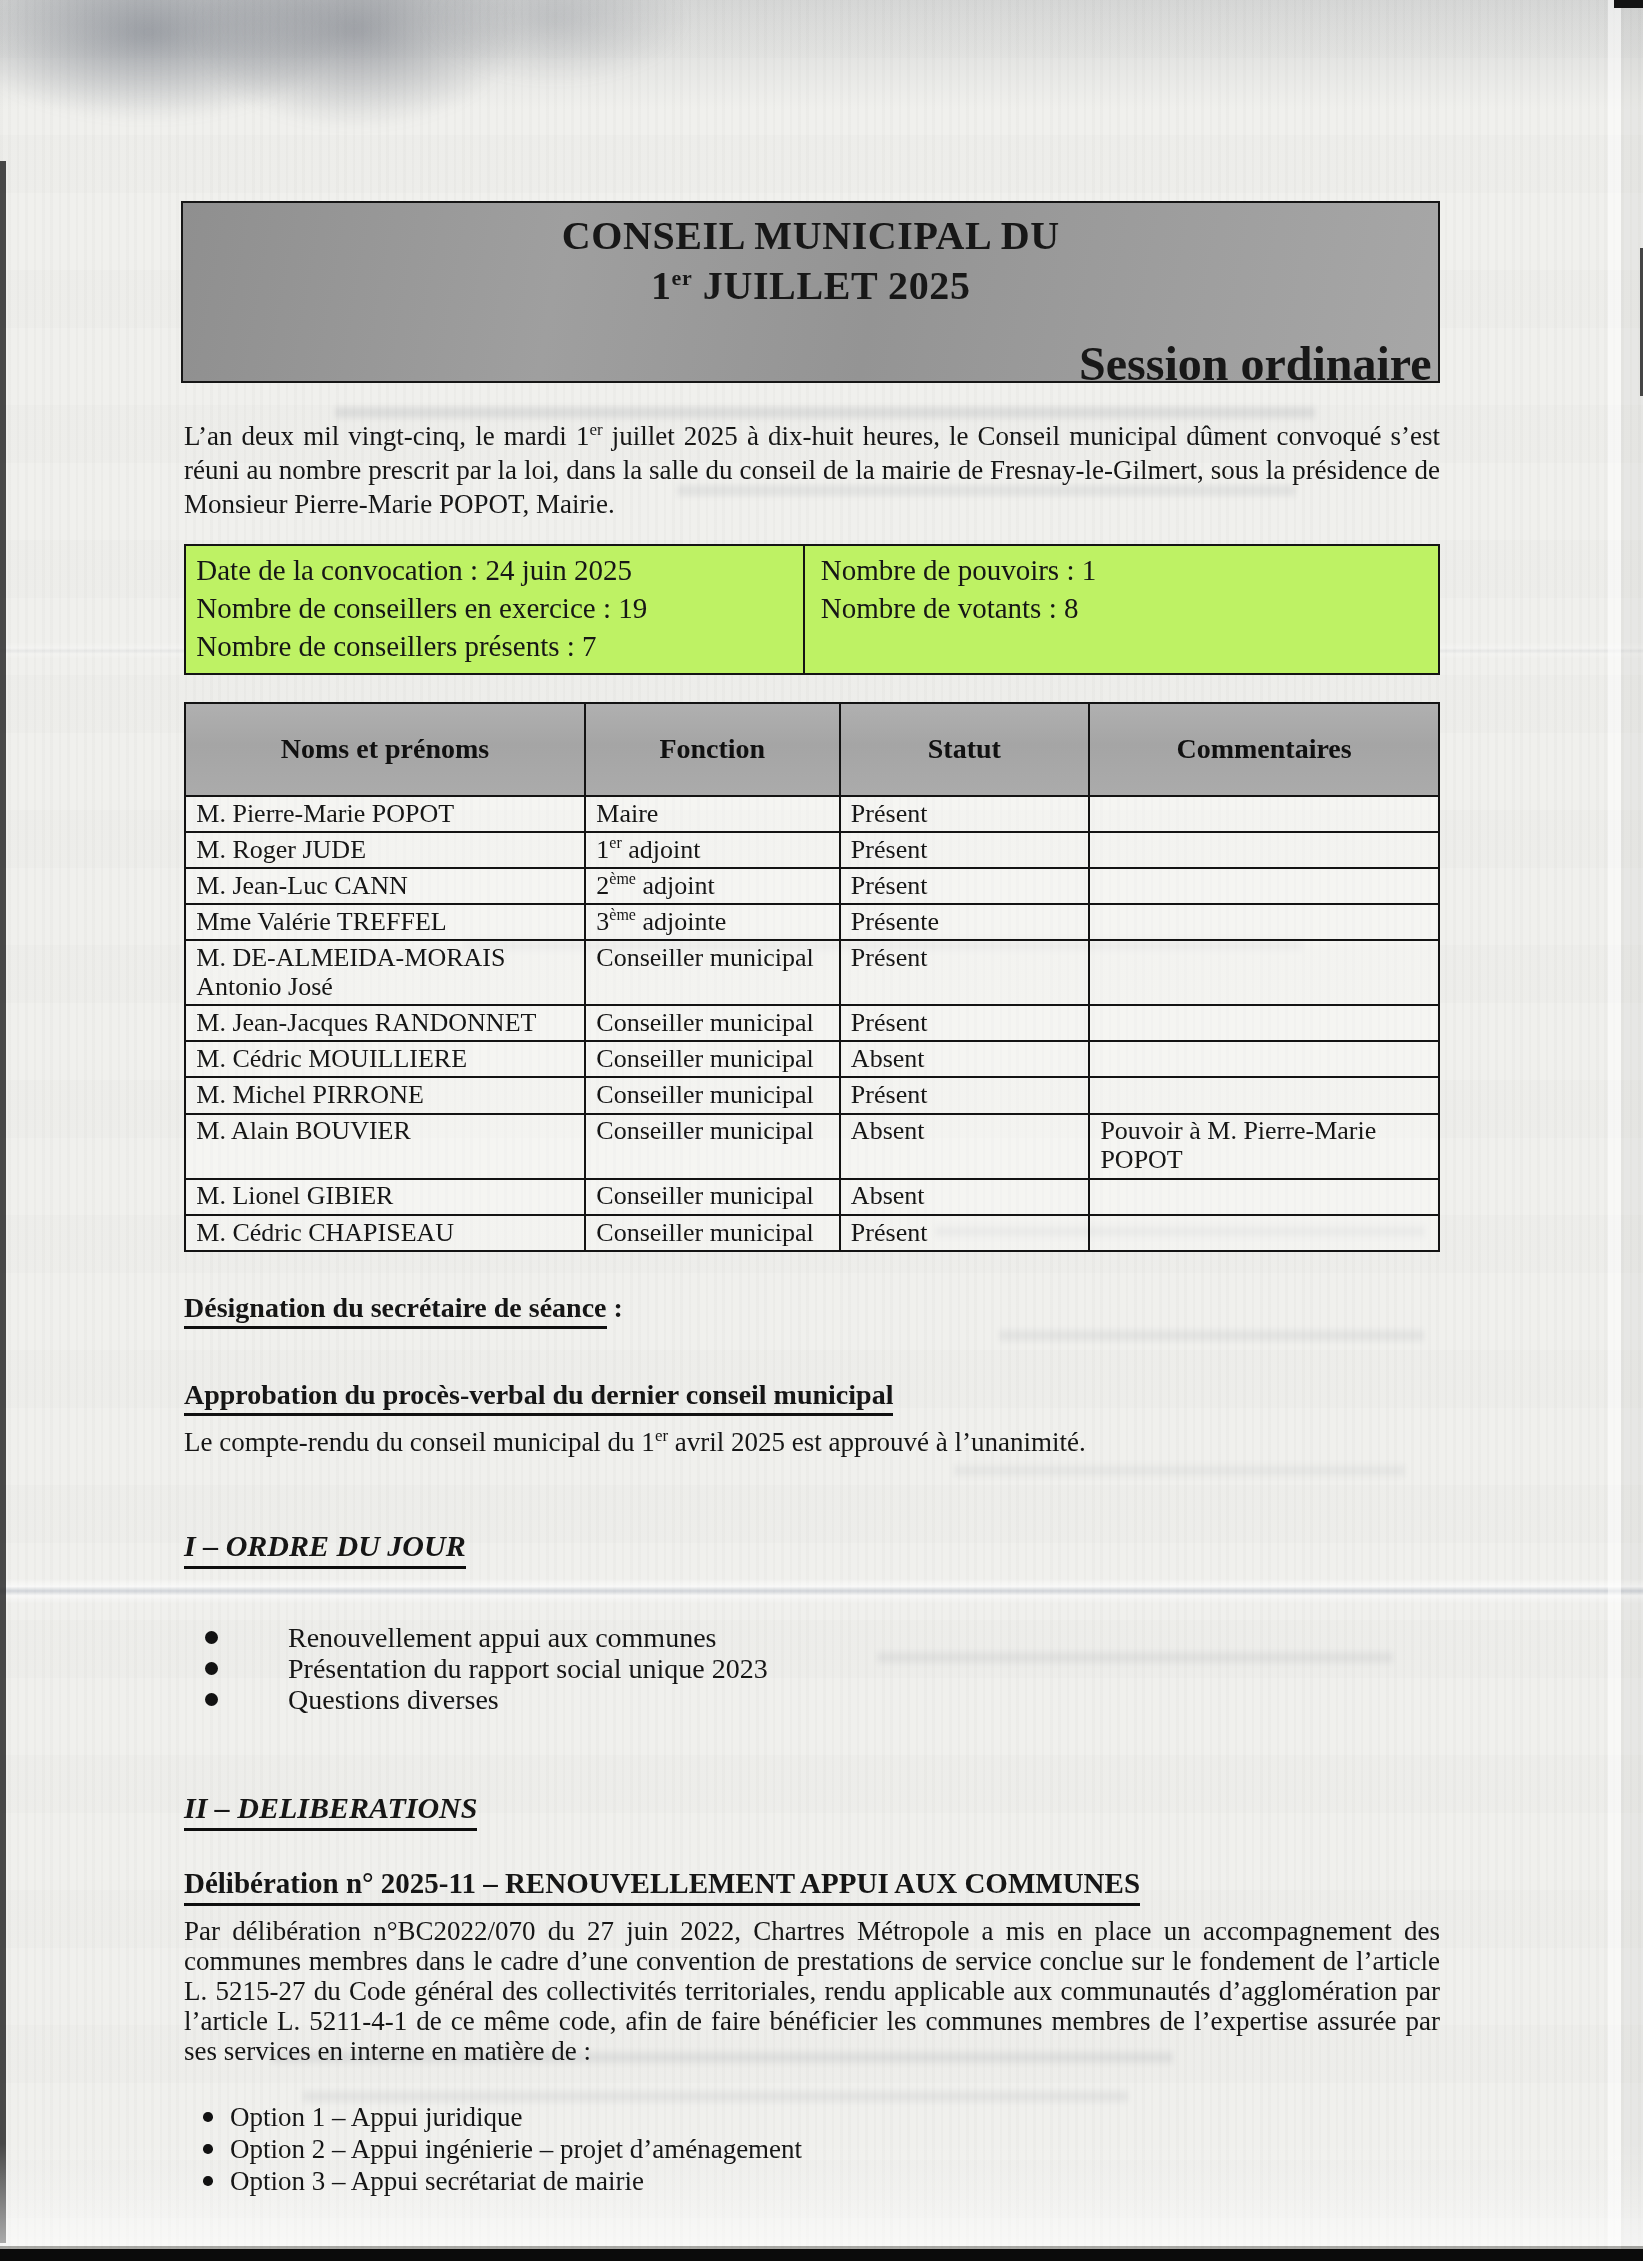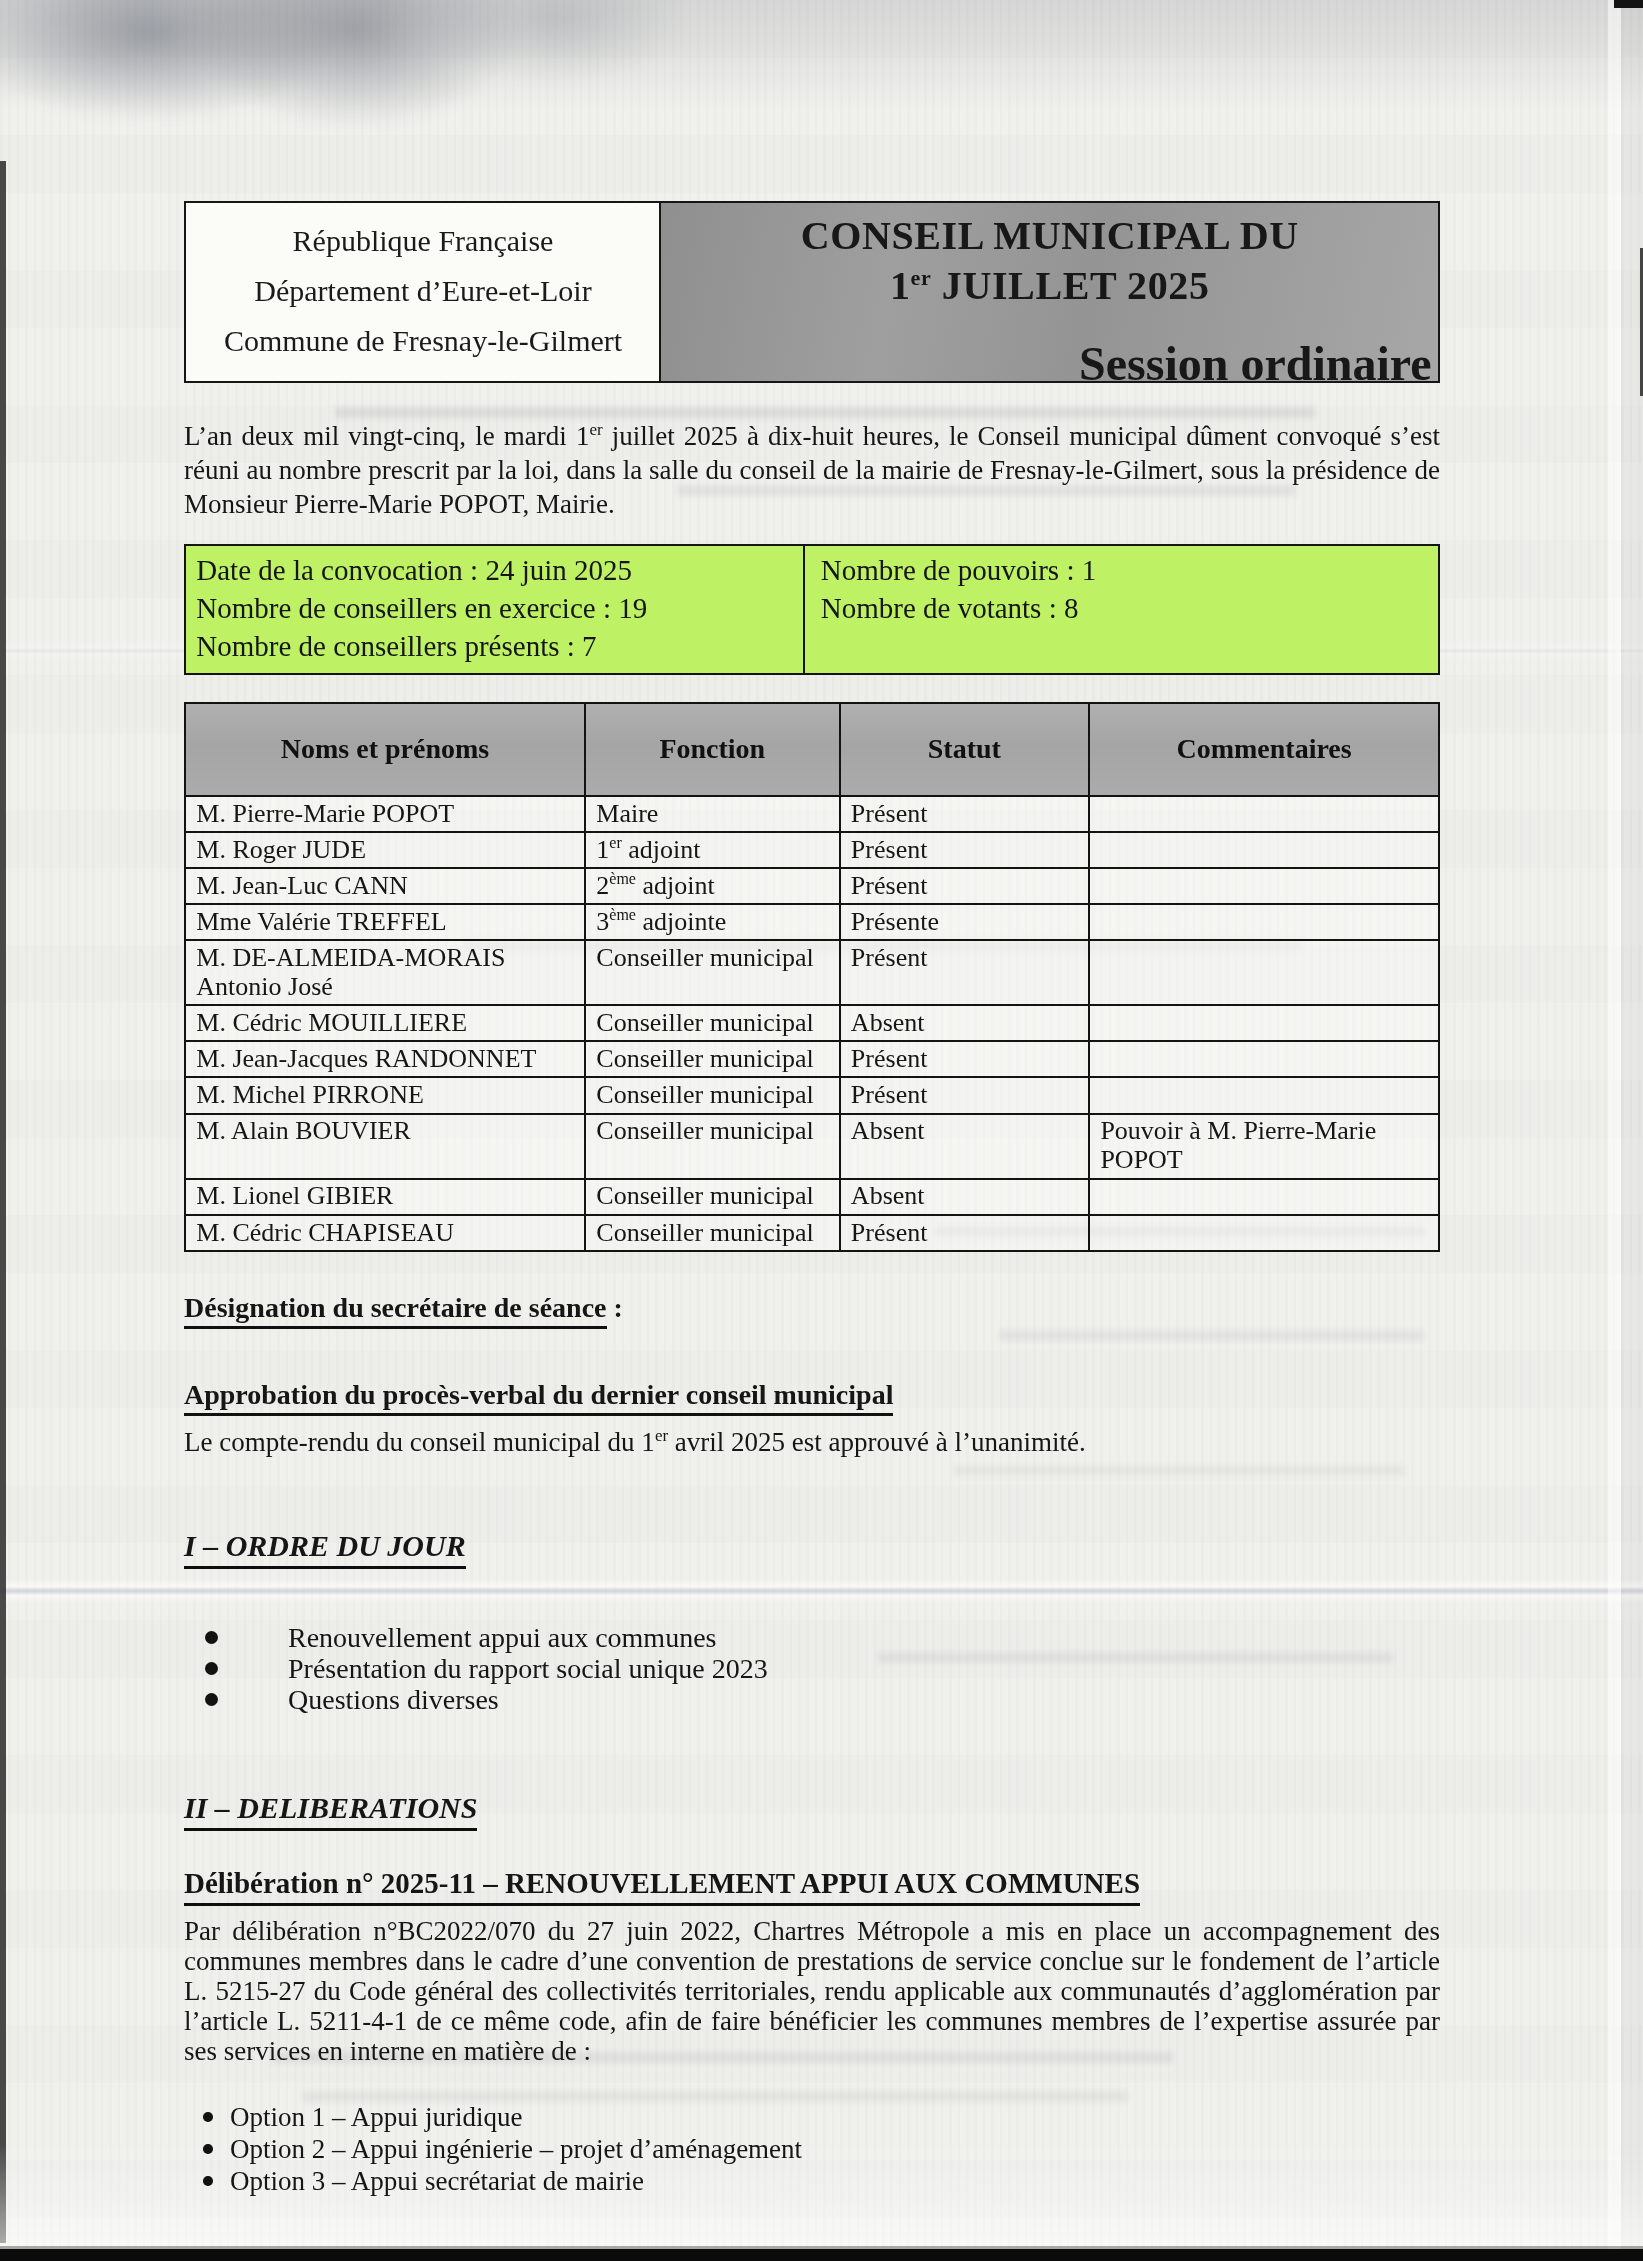--- a/index.html
+++ b/index.html
@@ -122,25 +122,20 @@
 <div class="right-white-strip"></div>
 <div class="edge-right-sliver"></div>
 <div class="corner-mark"></div>
 <div class="bottom-light"></div>
 <div class="bottom-grayline"></div>
 <div class="bottom-black"></div>
 
 <div class="content">
 
   <div class="header-row">
-    <div class="org-box">
-      <div>République Française</div>
-      <div>Département d’Eure-et-Loir</div>
-      <div>Commune de Fresnay-le-Gilmert</div>
-    </div>
     <div class="title-box">
       <div class="title-line">CONSEIL MUNICIPAL DU</div>
       <div class="title-line"><span>1</span><sup>er</sup><span> JUILLET 2025</span></div>
       <div class="session-line">Session ordinaire</div>
     </div>
   </div>
 
   <p class="intro"><span>L’an deux mil vingt-cinq, le mardi 1</span><sup>er</sup><span> juillet 2025 à dix-huit heures, le Conseil municipal dûment convoqué s’est réuni au nombre prescrit par la loi, dans la salle du conseil de la mairie de Fresnay-le-Gilmert, sous la présidence de Monsieur Pierre-Marie POPOT, Mairie.</span></p>
 
   <div class="conv-box">
@@ -196,29 +191,29 @@
         <td></td>
       </tr>
       <tr>
         <td class="name">M. DE-ALMEIDA-MORAIS
 Antonio José</td>
         <td><span>Conseiller municipal</span><sup></sup><span></span></td>
         <td>Présent</td>
         <td></td>
       </tr>
       <tr>
+        <td class="name">M. Jean-Jacques RANDONNET</td>
+        <td><span>Conseiller municipal</span><sup></sup><span></span></td>
+        <td>Présent</td>
+        <td></td>
+      </tr>
+      <tr>
         <td class="name">M. Cédric MOUILLIERE</td>
         <td><span>Conseiller municipal</span><sup></sup><span></span></td>
         <td>Absent</td>
-        <td></td>
-      </tr>
-      <tr>
-        <td class="name">M. Jean-Jacques RANDONNET</td>
-        <td><span>Conseiller municipal</span><sup></sup><span></span></td>
-        <td>Présent</td>
         <td></td>
       </tr>
       <tr>
         <td class="name">M. Michel PIRRONE</td>
         <td><span>Conseiller municipal</span><sup></sup><span></span></td>
         <td>Présent</td>
         <td></td>
       </tr>
       <tr>
         <td class="name">M. Alain BOUVIER</td>

